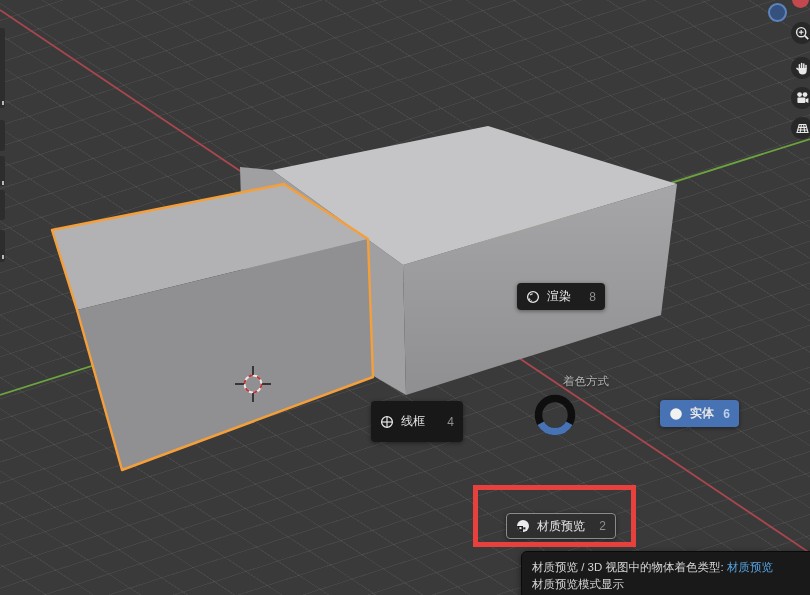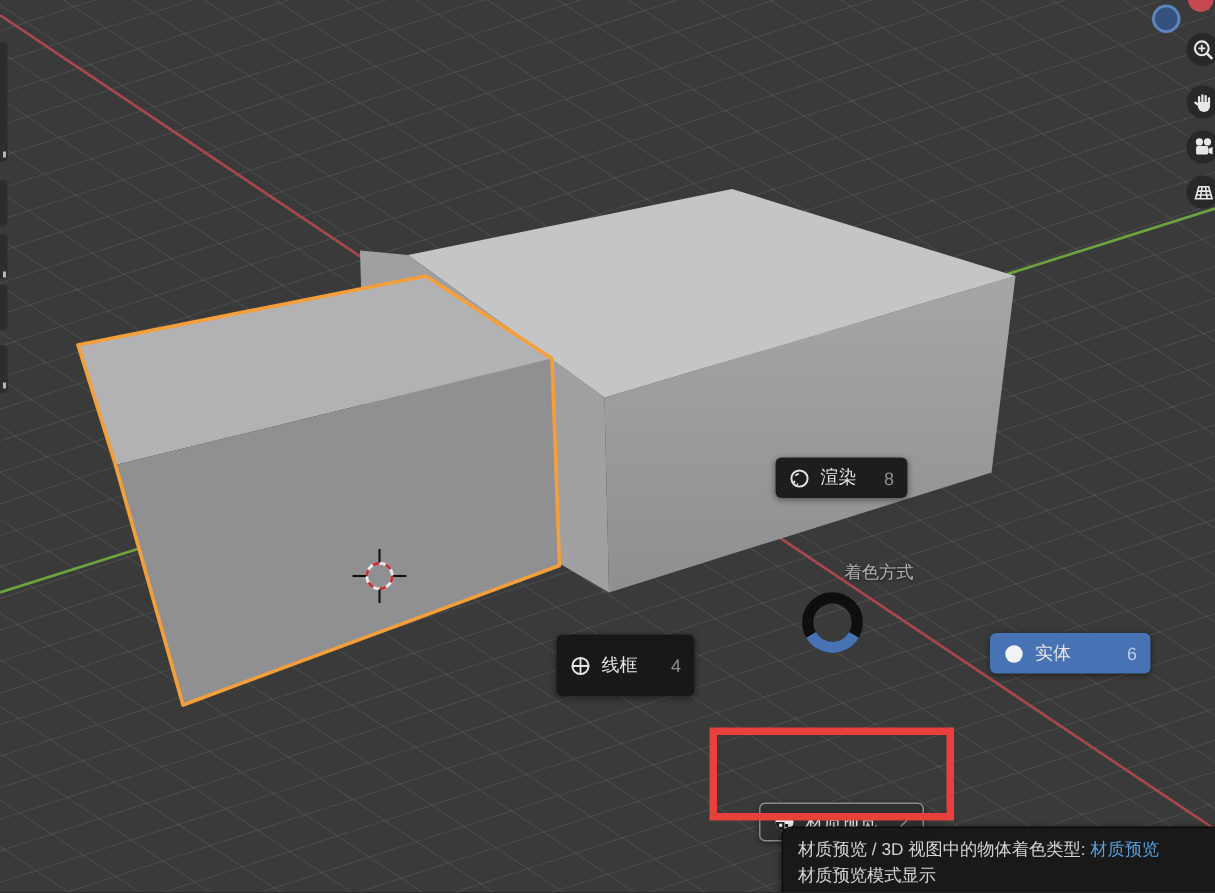--- a/index.html
+++ b/index.html
@@ -11,21 +11,20 @@
       repeating-linear-gradient(33.5deg, transparent 0, transparent 25px, rgba(170,170,170,0.10) 25px, rgba(170,170,170,0.10) 26px),
       repeating-linear-gradient(162deg, transparent 0, transparent 19px, rgba(170,170,170,0.10) 19px, rgba(170,170,170,0.10) 20px);
   }
   .scene-svg{position:absolute;inset:0;z-index:1;}
   
   .pie-btn{
     position:absolute;z-index:3;display:flex;align-items:center;gap:7px;
     background:rgba(22,22,22,0.95);border-radius:4px;padding:0 9px;
     color:#e6e6e6;font-size:12px;box-sizing:border-box;
     box-shadow:0 1px 4px rgba(0,0,0,0.45);
-    margin-top:22px;
   }
   .pie-btn .lbl{white-space:nowrap;}
   .pie-btn .num{margin-left:auto;color:#8f8f8f;font-size:12px;}
   .pie-btn.sel{background:#4772b3;}
   .pie-btn.sel .num{color:#becde8;}
   .pie-btn.hov{background:#2f2f2f;border:1px solid #8a8a8a;}
   .pie-btn svg{flex:0 0 auto;}
   .pie-title{
     position:absolute;z-index:3;left:509px;top:374px;width:100px;text-align:right;
     color:#b4b4b4;font-size:11.5px;text-shadow:0 1px 2px rgba(0,0,0,0.6);
@@ -116,21 +115,21 @@
   <div class="pie-btn" style="left:517px;top:283px;width:88px;height:27px;">
     <svg width="14" height="14" viewBox="0 0 14 14">
       <circle cx="7" cy="7" r="5.4" fill="none" stroke="#e6e6e6" stroke-width="1.3"></circle>
       <path d="M 3.2 8.5 A 4 4 0 0 0 6 10.8" fill="none" stroke="#e6e6e6" stroke-width="1.2" stroke-dasharray="1.6 1.4"></path>
       <path d="M 4.2 5.2 A 3.2 3.2 0 0 1 6.6 3.9" fill="none" stroke="#e6e6e6" stroke-width="1.1"></path>
     </svg>
     <span class="lbl">渲染</span>
     <span class="num">8</span>
   </div>
 
-  <div class="pie-btn sel" style="left:660px;top:400px;width:107px;height:27px;">
+  <div class="pie-btn sel" style="left:660px;top:400px;width:79px;height:27px;font-weight:bold;">
     <svg width="14" height="14" viewBox="0 0 14 14">
       <circle cx="7" cy="7" r="5.8" fill="#f2f2f2"></circle>
     </svg>
     <span class="lbl">实体</span>
     <span class="num">6</span>
   </div>
 
   <div class="pie-btn hov" style="left:506px;top:513px;width:110px;height:26px;">
     <svg width="14" height="14" viewBox="0 0 14 14">
       <circle cx="7" cy="7" r="6" fill="#ececec"></circle>

